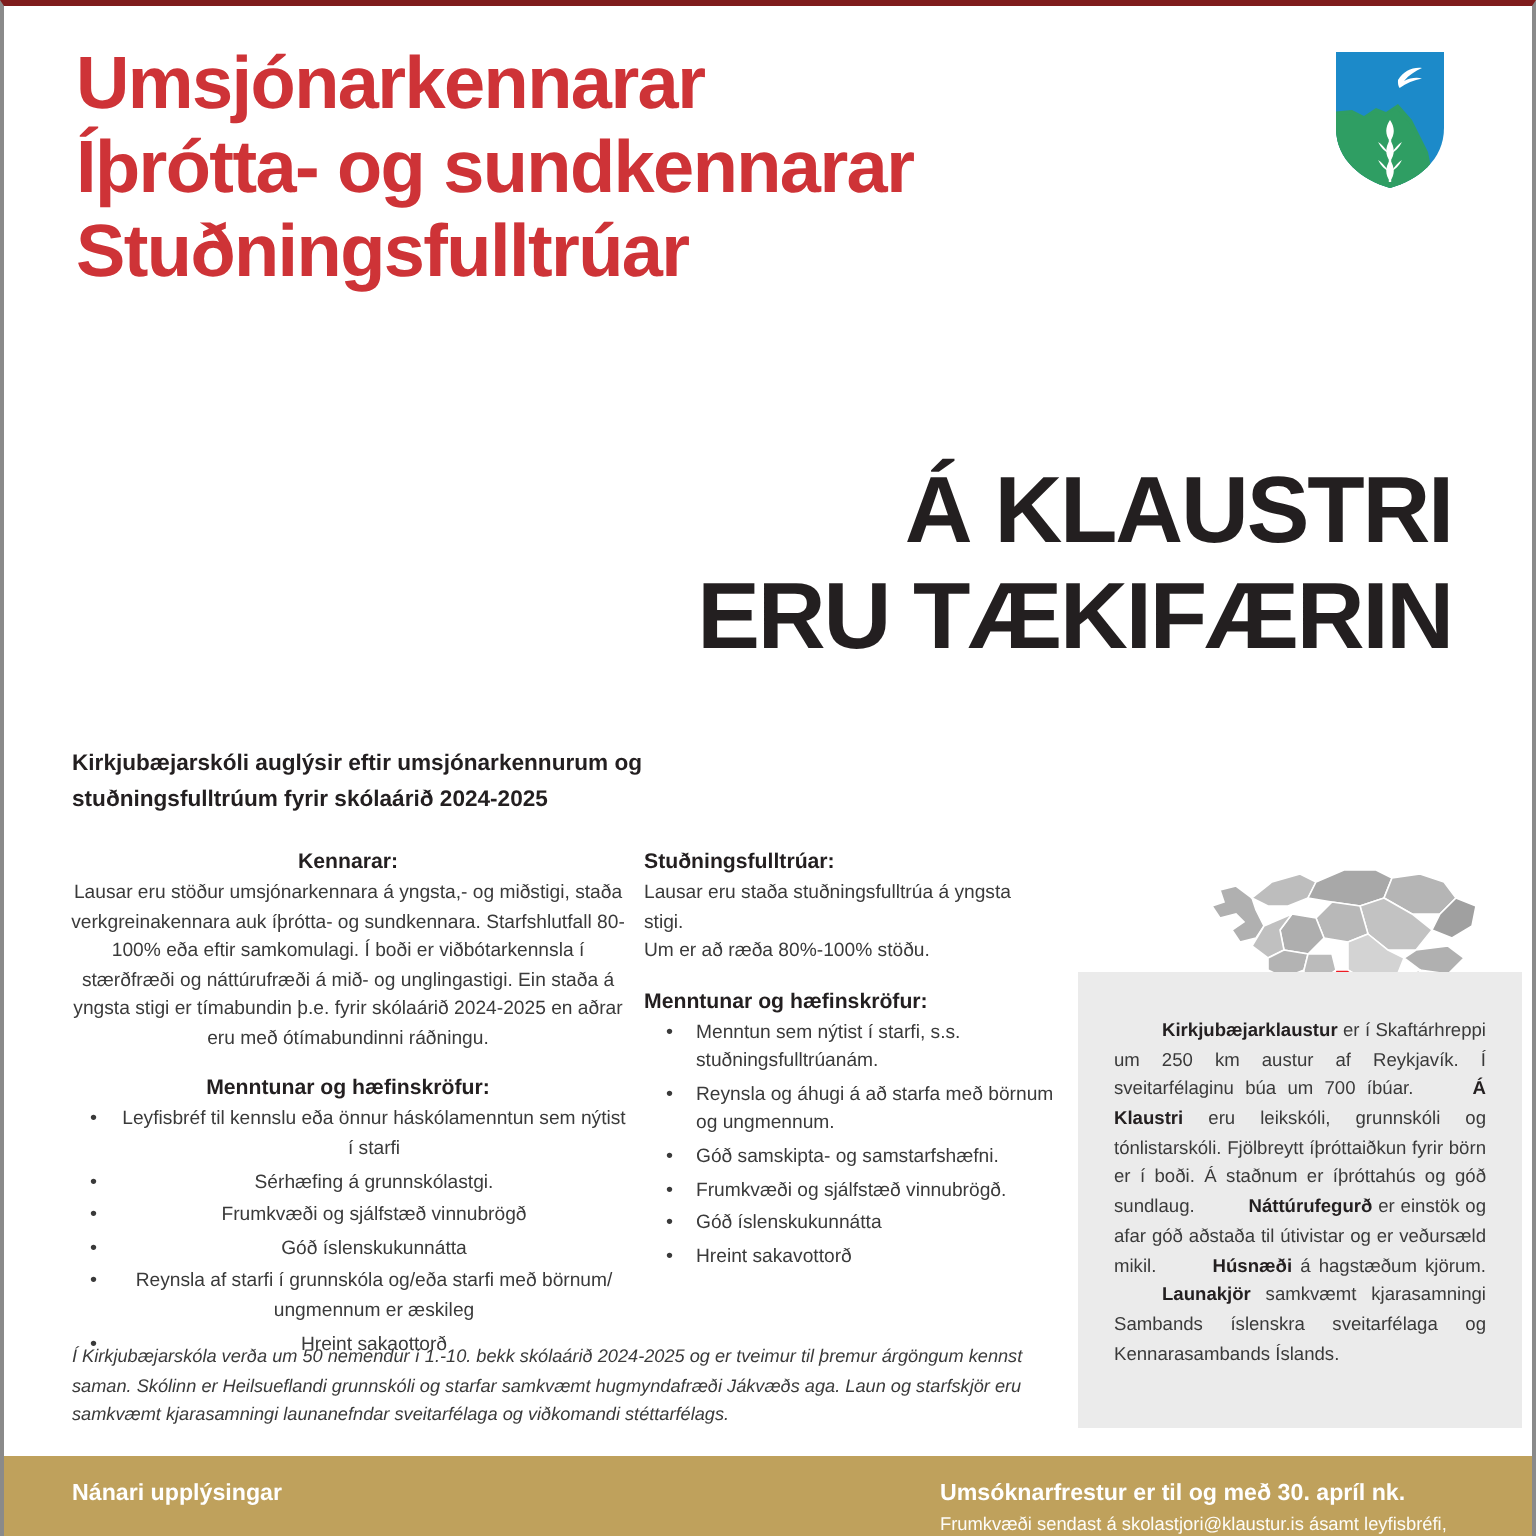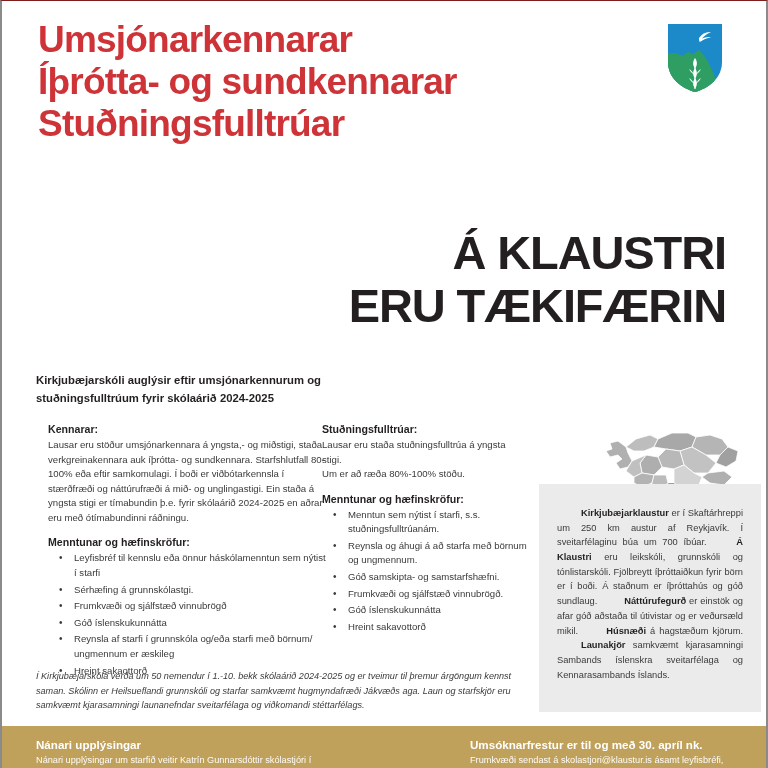--- a/index.html
+++ b/index.html
@@ -14,21 +14,21 @@
     font-family: "Liberation Sans", sans-serif;
     color: #231f20;
   }
   #poster {
     position: relative;
     width: 768px;
     height: 768px;
     background: #ffffff;
     box-sizing: border-box;
     border-left: 2px solid #8a8a8a;
-    border-top: 1px solid #7f1d1d;
+    border-top: 3px solid #7f1d1d;
     border-right: 2px solid #8a8a8a;
     overflow: hidden;
   }
 
   
   .header {
     position: absolute;
     left: 0; top: 0;
     width: 768px;
     height: 355px;
@@ -75,23 +75,24 @@
     width: 430px;
     font-size: 11.3px;
     font-weight: bold;
     line-height: 1.62;
     color: #231f20;
   }
 
   
   .col-left {
     position: absolute;
-    left: 46px;
+    left: 32px;
     top: 422px;
     width: 280px;
+    text-align: center;
   }
   .col-mid {
     position: absolute;
     left: 320px;
     top: 422px;
     width: 205px;
   }
   h4.sect {
     margin: 0 0 3px 0;
     font-size: 10.6px;
@@ -310,21 +311,20 @@
 
   <div class="infobox">
     <p>
       <b>Kirkjubæjarklaustur</b><span> er í Skaftárhreppi um 250 km austur af Reykjavík. Í sveitarfélaginu búa um 700 íbúar. </span><b>Á Klaustri</b><span> eru leikskóli, grunnskóli og tónlistarskóli. Fjölbreytt íþróttaiðkun fyrir börn er í boði. Á staðnum er íþróttahús og góð sundlaug. </span><b>Náttúrufegurð</b><span> er einstök og afar góð aðstaða til útivistar og er veðursæld mikil. </span><b>Húsnæði</b><span> á hagstæðum kjörum. </span><b>Launakjör</b><span> samkvæmt kjarasamningi Sambands íslenskra sveitarfélaga og Kennarasambands Íslands.</span>
     </p>
   </div>
 
   <div class="footer">
     <div class="footer-col-a">
       <div class="footer-h">Nánari upplýsingar</div>
-      <div class="footer-t">Nánari upplýsingar um starfið veitir Katrín Gunnarsdóttir skólastjóri í</div>
     </div>
     <div class="footer-col-b">
       <div class="footer-h">Umsóknarfrestur er til og með 30. apríl nk.</div>
       <div class="footer-t">Frumkvæði sendast á skolastjori@klaustur.is ásamt leyfisbréfi,</div>
     </div>
   </div>
 
 </div>
 
 </body></html>

